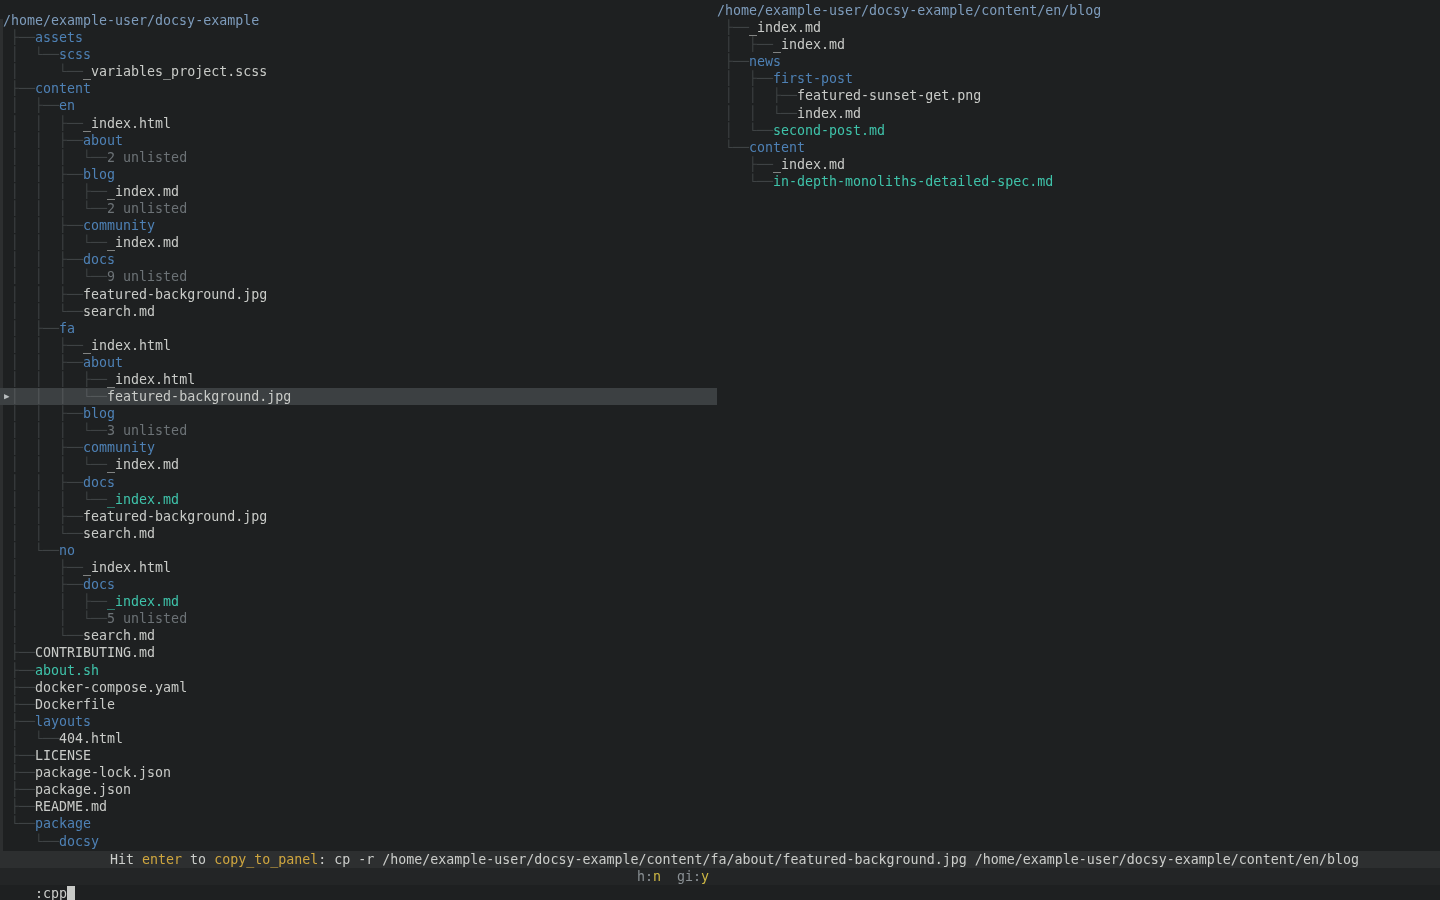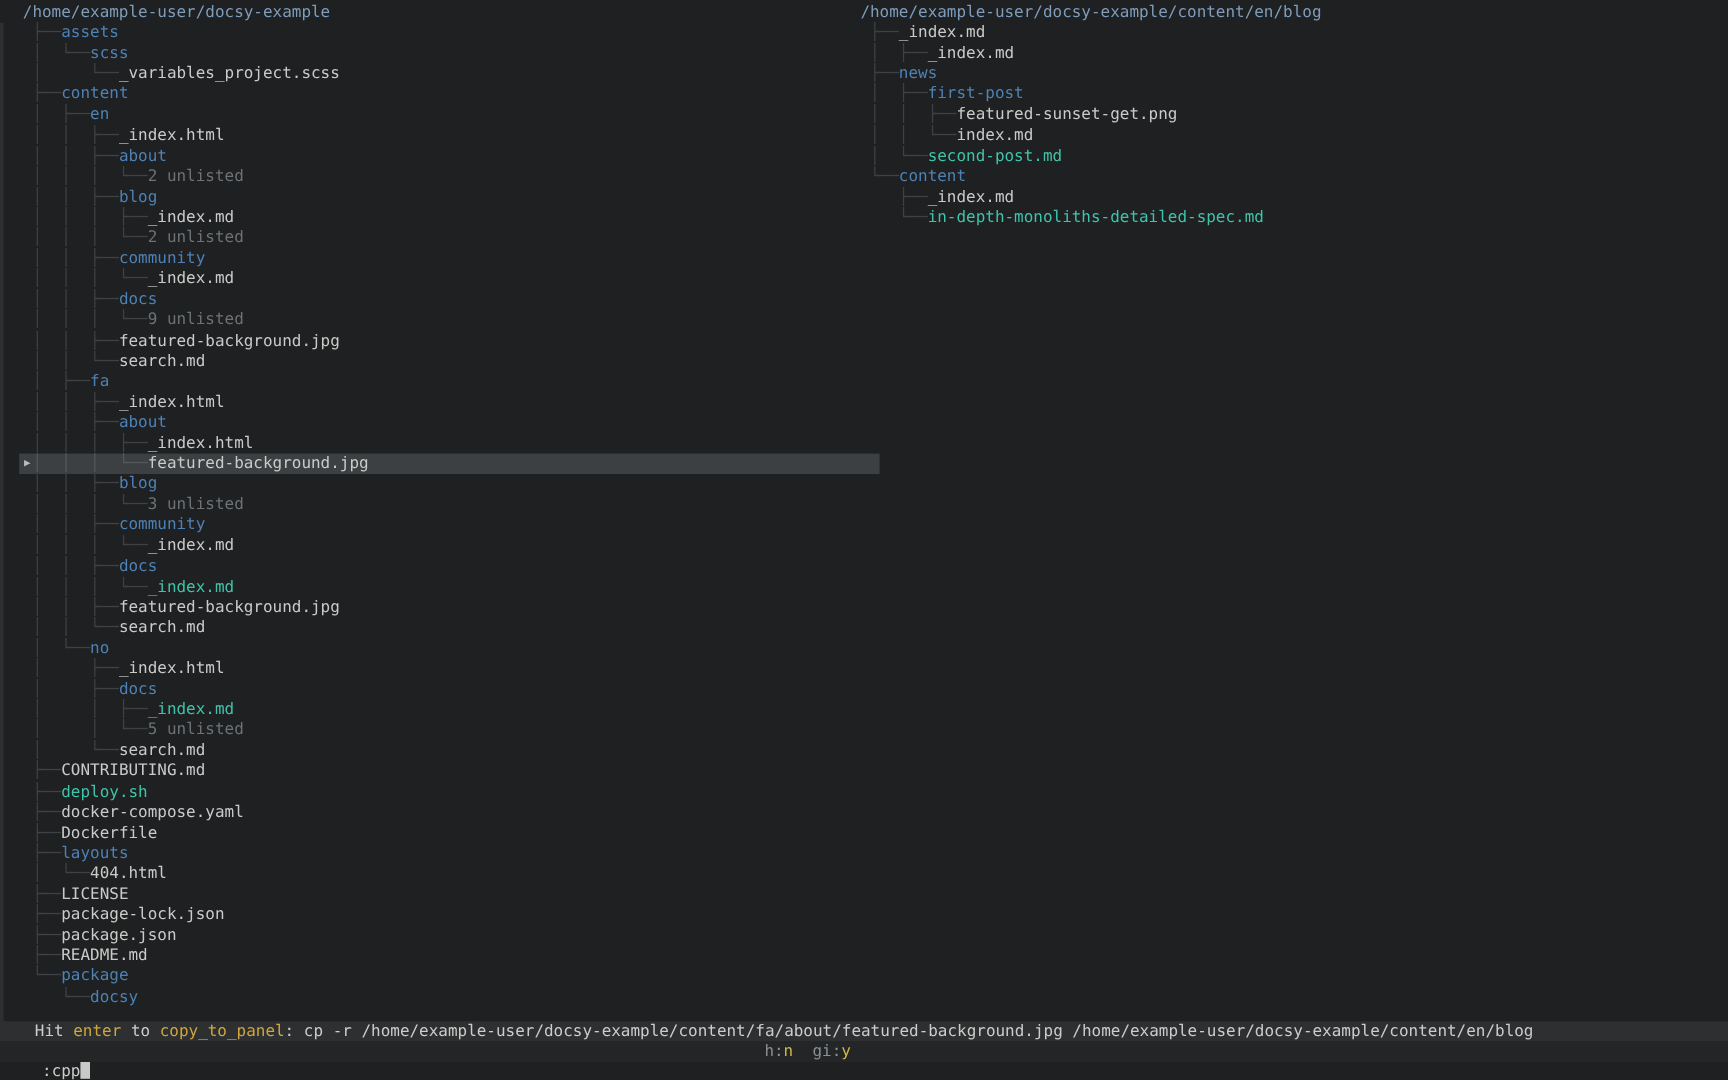--- a/index.html
+++ b/index.html
@@ -12,36 +12,36 @@
   }
   html,body{margin:0;padding:0;background:#000;}
   .screen{
     position:relative; width:1440px; height:900px; overflow:hidden;
     background:var(--bg);
     font-family:"DejaVu Sans Mono","Liberation Mono",monospace;
     font-size:13.3px; color:var(--file);
   }
   .edge{position:absolute; left:0; top:19px; width:3px; height:832px; background:var(--panel-edge); z-index:1;}
   .panel{position:absolute; top:2px; z-index:2;}
-  .panel-left{left:16px; width:717px;}
+  .panel-left{left:0; width:717px;margin-top:10px;}
   .panel-right{left:714px; width:726px;}
   .row{height:17.1px; line-height:17.1px; white-space:pre; padding-left:3px; position:relative;}
   .hdr{color:var(--header-path);}
   .pre{color:var(--tree-line);}
   .c-dir{color:var(--dir);}
   .c-file{color:var(--file);}
   .c-special{color:var(--special);}
   .c-unlisted{color:var(--unlisted); }
   .row.selected{background:var(--selection-bg);}
   .row.selected .pre{color:var(--selected-tree-line);}
   .arrow{position:absolute; left:4px; top:0; font-size:9px; line-height:17.1px; color:var(--selection-arrow); font-style:normal;}
   .status-bar{
     position:absolute; left:0; top:851px; width:1440px; height:17px;
     background:var(--status-bg); color:var(--status-text);
-    line-height:17px; white-space:pre; z-index:3; padding-left:21px; box-sizing:border-box;
+    line-height:17px; white-space:pre; z-index:3; padding-left:21px; box-sizing:border-box;text-align:center;
   }
   .accent{color:var(--status-accent);}
   .input-bar{
     position:absolute; left:0; top:868px; width:1440px; height:17px;
     background:var(--input-bg); color:var(--input-text);
     line-height:17px; white-space:pre; z-index:3; padding-left:3px; box-sizing:border-box;
   }
   .cursor{display:inline-block; width:8px; height:14px; background:var(--cursor); vertical-align:-2px;}
   .flags{position:absolute; left:637px; top:0; white-space:pre;}
   .flag-key{color:var(--flag-key);}
@@ -85,21 +85,21 @@
       <div class="row"><span class="pre"> │  │  │  └──</span><span class="c-special">_index.md</span></div>
       <div class="row"><span class="pre"> │  │  ├──</span><span class="c-file">featured-background.jpg</span></div>
       <div class="row"><span class="pre"> │  │  └──</span><span class="c-file">search.md</span></div>
       <div class="row"><span class="pre"> │  └──</span><span class="c-dir">no</span></div>
       <div class="row"><span class="pre"> │     ├──</span><span class="c-file">_index.html</span></div>
       <div class="row"><span class="pre"> │     ├──</span><span class="c-dir">docs</span></div>
       <div class="row"><span class="pre"> │     │  ├──</span><span class="c-special">_index.md</span></div>
       <div class="row"><span class="pre"> │     │  └──</span><span class="c-unlisted">5 unlisted</span></div>
       <div class="row"><span class="pre"> │     └──</span><span class="c-file">search.md</span></div>
       <div class="row"><span class="pre"> ├──</span><span class="c-file">CONTRIBUTING.md</span></div>
-      <div class="row"><span class="pre"> ├──</span><span class="c-special">deploy.sh</span></div>
+      <div class="row"><span class="pre"> ├──</span><span class="c-special">about.sh</span></div>
       <div class="row"><span class="pre"> ├──</span><span class="c-file">docker-compose.yaml</span></div>
       <div class="row"><span class="pre"> ├──</span><span class="c-file">Dockerfile</span></div>
       <div class="row"><span class="pre"> ├──</span><span class="c-dir">layouts</span></div>
       <div class="row"><span class="pre"> │  └──</span><span class="c-file">404.html</span></div>
       <div class="row"><span class="pre"> ├──</span><span class="c-file">LICENSE</span></div>
       <div class="row"><span class="pre"> ├──</span><span class="c-file">package-lock.json</span></div>
       <div class="row"><span class="pre"> ├──</span><span class="c-file">package.json</span></div>
       <div class="row"><span class="pre"> ├──</span><span class="c-file">README.md</span></div>
       <div class="row"><span class="pre"> └──</span><span class="c-dir">package</span></div>
       <div class="row"><span class="pre">    └──</span><span class="c-dir">docsy</span></div>

